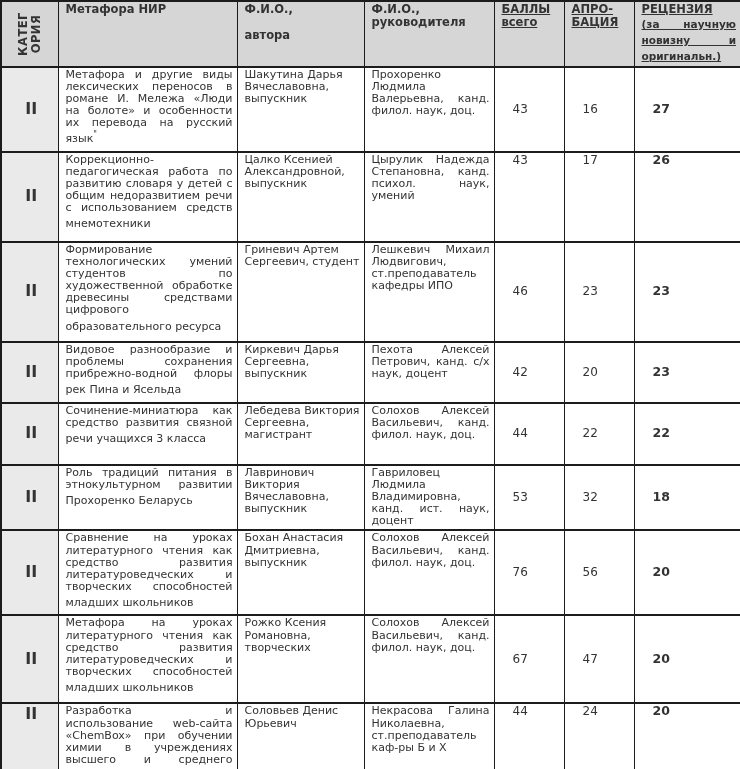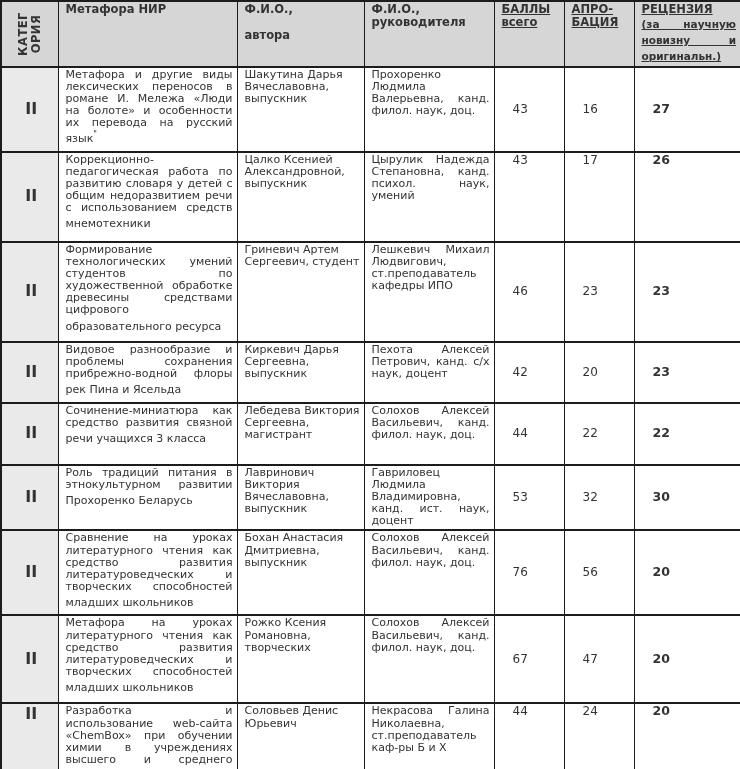--- a/index.html
+++ b/index.html
@@ -179,21 +179,21 @@
     <td class="num">22</td>
     <td class="num review">22</td>
   </tr>
       <tr>
     <td class="cat">II</td>
     <td class="title"><span>Роль традиций питания в этнокультурном развитии Прохоренко Беларусь</span><sup></sup></td>
     <td class="author">Лавринович Виктория Вячеславовна, выпускник</td>
     <td class="super">Гавриловец Людмила Владимировна, канд. ист. наук, доцент</td>
     <td class="num">53</td>
     <td class="num">32</td>
-    <td class="num review">30</td>
+    <td class="num review">18</td>
   </tr>
       <tr>
     <td class="cat">II</td>
     <td class="title"><span>Сравнение на уроках литературного чтения как средство развития литературоведческих и творческих способностей младших школьников</span><sup></sup></td>
     <td class="author">Бохан Анастасия Дмитриевна, выпускник</td>
     <td class="super">Солохов Алексей Васильевич, канд. филол. наук, доц.</td>
     <td class="num">76</td>
     <td class="num">56</td>
     <td class="num review">20</td>
   </tr>

